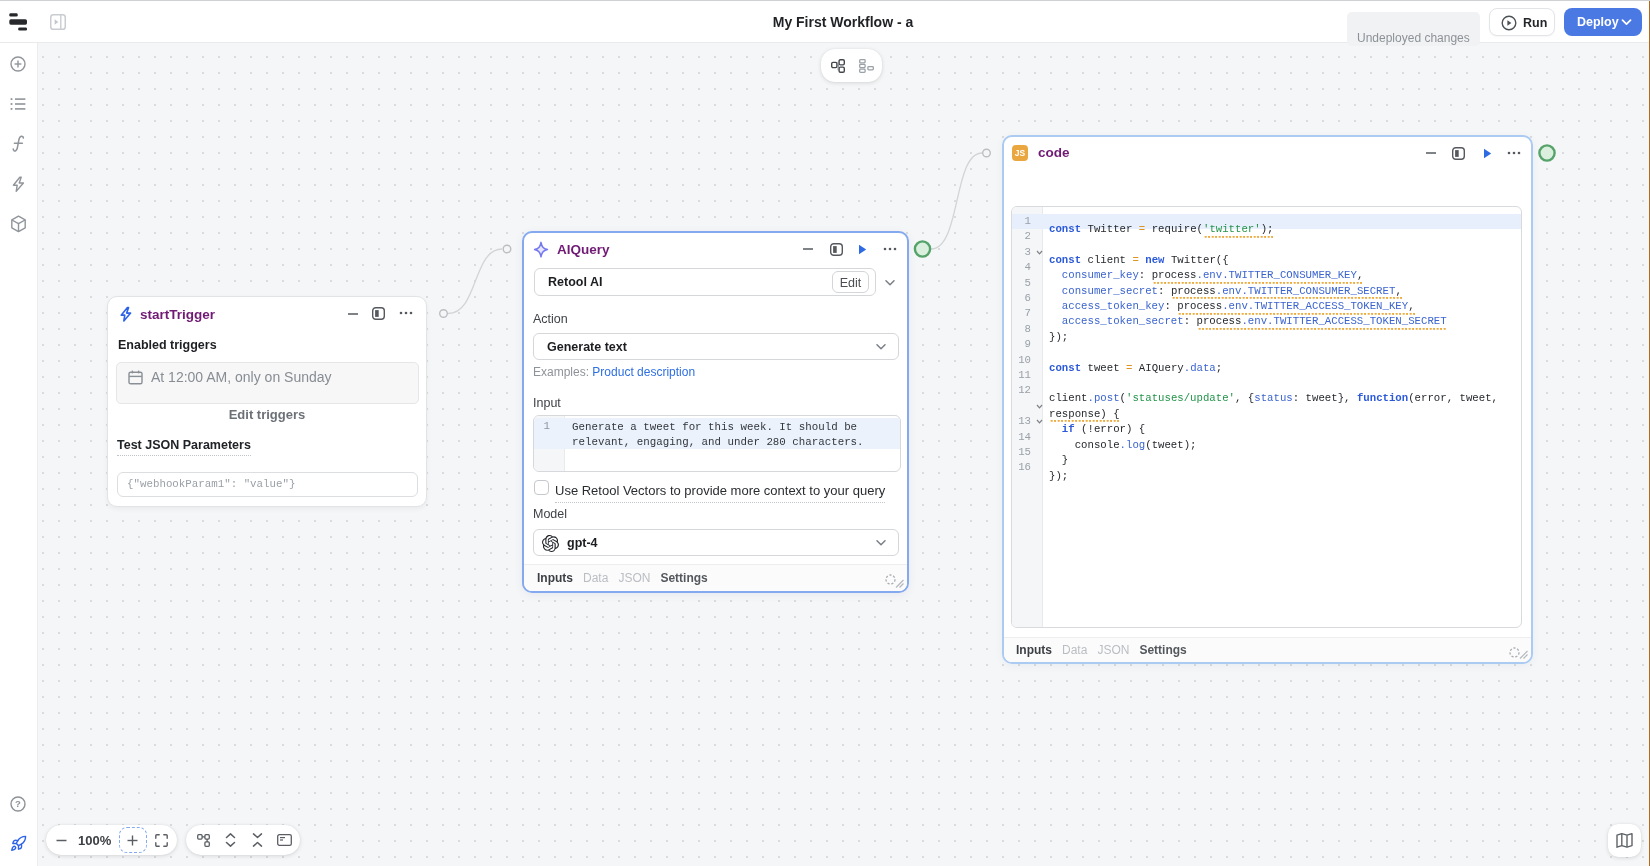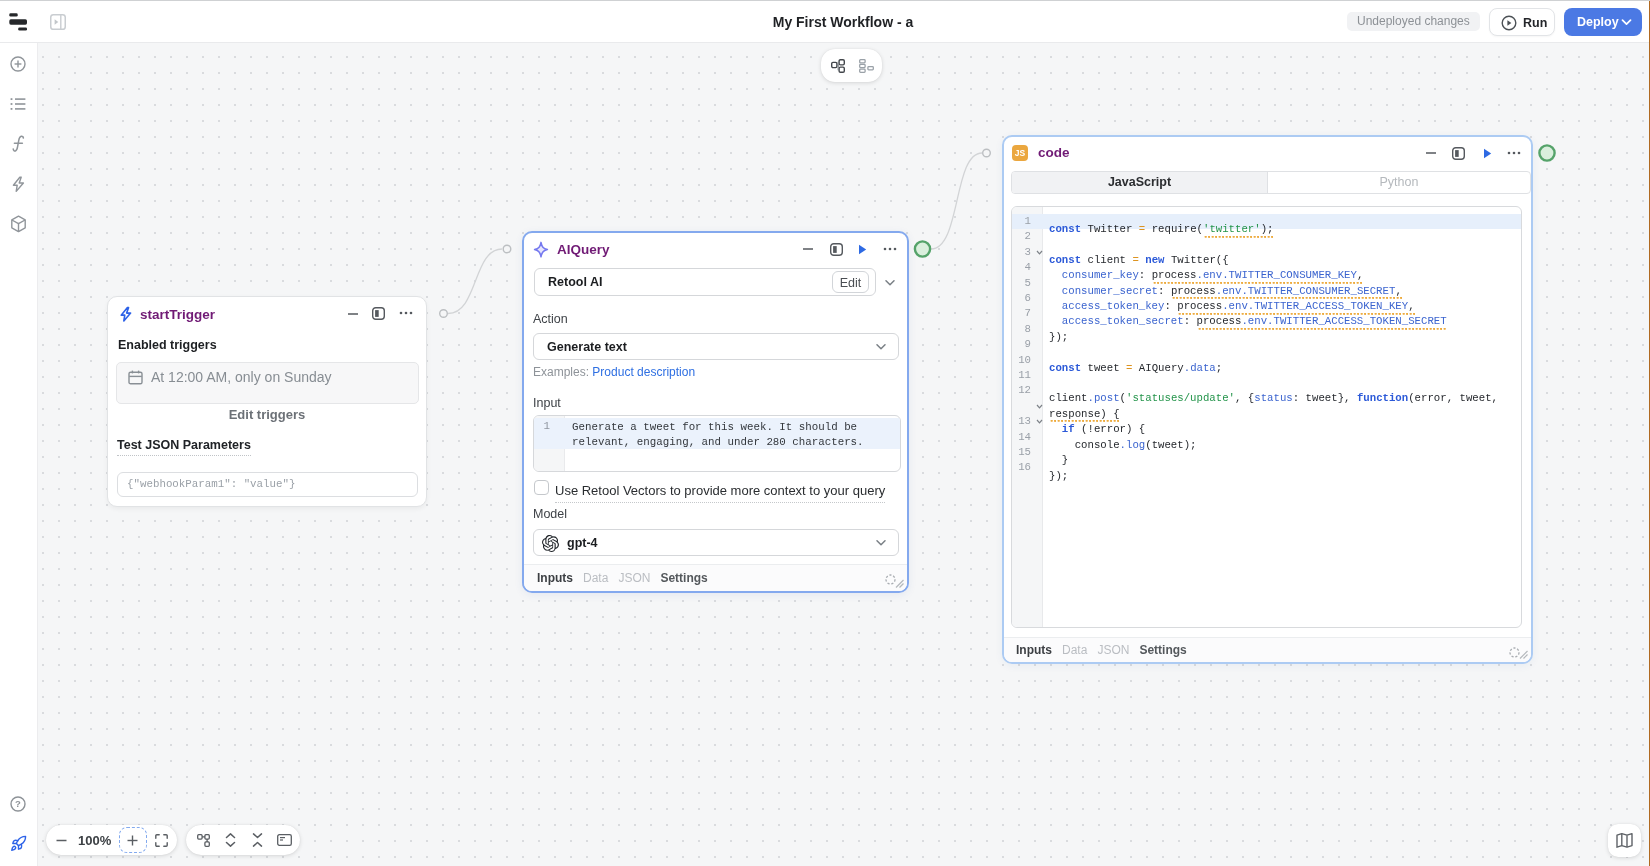--- a/index.html
+++ b/index.html
@@ -7,21 +7,21 @@
   font-family:"Liberation Sans", sans-serif; }
 .abs { position:absolute; }
 #page { position:relative; width:1650px; height:866px; border-top:1px solid #cfd1d3; }
 
 
 #topbar { position:absolute; left:0; top:0; width:1650px; height:42px; background:#fff;
   border-bottom:1px solid #e9eaec; z-index:30; }
 #title { position:absolute; left:843px; top:13px; transform:translateX(-50%);
   font-size:14px; font-weight:700; color:#1f2124; }
 #undep { position:absolute; left:1347px; top:11px; height:19px; line-height:19px;
-  padding:0 10px; background:#f1f2f4; border-radius:5px; color:#8d9196; font-size:12px;text-align:center; }
+  padding:17px 10px; background:#f1f2f4; border-radius:5px; color:#8d9196; font-size:12px;text-align:center; }
 #runbtn { position:absolute; left:1489px; top:7px; width:66px; height:28px; background:#fff;
   border:1px solid #e2e4e7; border-radius:8px; box-shadow:0 1px 2px rgba(0,0,0,.04); }
 #runbtn span { position:absolute; left:33px; top:7px; font-size:12.5px; font-weight:700; color:#24262a; }
 #deploybtn { position:absolute; left:1564px; top:7px; width:78px; height:28px;
   background:#4b79e4; border-radius:8px; }
 #deploybtn span { position:absolute; left:13px; top:7px; font-size:12.5px; font-weight:700; color:#fff; }
 
 
 #sidebar { position:absolute; left:0; top:42px; width:38px; height:824px; background:#fff;
   border-right:1px solid #ececee; z-index:20; }
@@ -328,24 +328,20 @@
     </svg>
     <svg class="hicon" style="left:478.5px;top:10.5px" width="9" height="11" viewBox="0 0 9 11">
       <path d="M1,0.7 L8.2,5.5 L1,10.3 Z" fill="#2e6ae3"></path>
     </svg>
     <svg class="hicon" style="left:503px;top:14px" width="14" height="4" viewBox="0 0 14 4">
       <circle cx="2" cy="2" r="1.3" fill="#55595e"></circle>
         <circle cx="7" cy="2" r="1.3" fill="#55595e"></circle>
         <circle cx="12" cy="2" r="1.3" fill="#55595e"></circle>
     </svg>
 
-    <div class="abs" style="left:7px;top:34px;width:520px;height:23px;border:1px solid #dfe1e4;border-radius:4px;background:#fff;overflow:hidden;display:flex">
-      <div style="width:256px;background:#f1f2f4;border-right:1px solid #dfe1e4;text-align:center;line-height:21px;font-size:12.5px;font-weight:700;color:#2b2d30">JavaScript</div>
-      <div style="flex:1;text-align:center;line-height:21px;font-size:12.5px;color:#b5b9bd">Python</div>
-    </div>
 
     <div class="abs" style="left:7px;top:69px;width:511px;height:422px;border:1px solid #d8dadd;border-radius:6px;background:#fff;overflow:hidden">
       <div class="abs" style="left:0;top:0;width:31px;height:100%;background:#f5f6f7;border-right:1px solid #e8e9eb"></div>
       <div class="abs" style="left:0;top:7px;width:100%;height:15.4px;background:#e6effb"></div>
       <div class="num" style="left:0;top:7px">1</div>
       <div class="num" style="left:0;top:22.4px">2</div>
       <div class="num" style="left:0;top:37.8px">3</div>
       <div class="num" style="left:0;top:53.2px">4</div>
       <div class="num" style="left:0;top:68.6px">5</div>
       <div class="num" style="left:0;top:84px">6</div>

